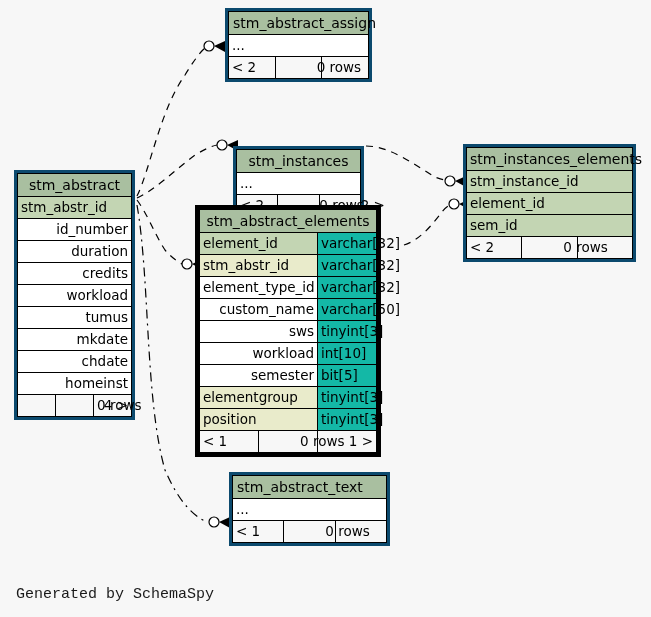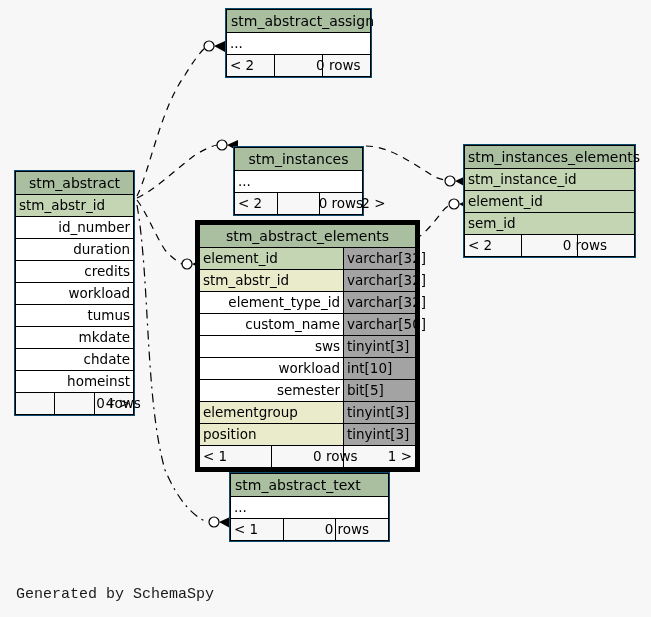--- a/index.html
+++ b/index.html
@@ -24,21 +24,21 @@
     position: absolute;
     left: 0; top: 0;
     width: 651px;
     height: 617px;
     pointer-events: none;
   }
 
   
   .tbl {
     position: absolute;
-    border: 1px solid #0c4a6e;
+    border: 3px solid #0c4a6e;
     background: #ffffff;
     box-sizing: border-box;
     border-collapse: collapse;
   }
   .tbl.thick {
     border: 4px solid #000;
   }
   .tbl table {
     border-collapse: collapse;
     width: 100%;
@@ -57,40 +57,40 @@
   .tbl tr.hdr td {
     background: #a9bfa0;
     text-align: center;
     font-size: 14px;
     height: 22px;
     border: 1px solid #000;
   }
   td.pk   { background: #c3d5b3; }
   td.fk   { background: #e9ebcb; }
   td.norm { background: #ffffff; text-align: right; }
-  td.type { background: #a3a3a3; }
+  td.type { background: #14b8a6; }
   tr.foot td {
     background: #f7f7f7;
     font-size: 13.5px;
     height: 21px;
   }
   td.f-left   { text-align: left; }
   td.f-center { text-align: center; padding-left: 41px; }
   td.f-right  { text-align: right; }
   .ellipsis {
     background: #ffffff;
     height: 22px;
   }
 
   
   #t-abstract           { left: 14px;  top: 170px; width: 121px; }
   #t-abstract-assign    { left: 225px; top: 8px;   width: 147px; }
   #t-instances          { left: 233px; top: 106px; width: 131px; margin-top: 40px; }
   #t-instances-elements { left: 463px; top: 144px; width: 173px; }
-  #t-abstract-elements  { left: 195px; top: 205px; width: 225px; margin-top: 15px; }
+  #t-abstract-elements  { left: 195px; top: 205px; width: 186px; }
   #t-abstract-text      { left: 229px; top: 472px; width: 161px; }
 
   
   .hdr-overflow {
     position: absolute;
     white-space: nowrap;
     font-size: 14px;
     line-height: 1;
     color: #000;
   }

